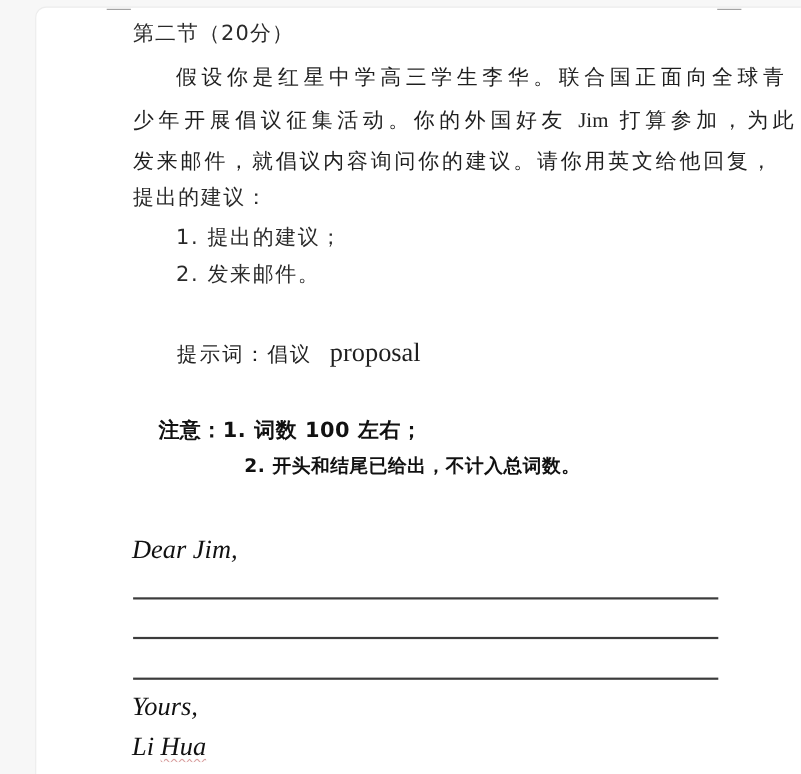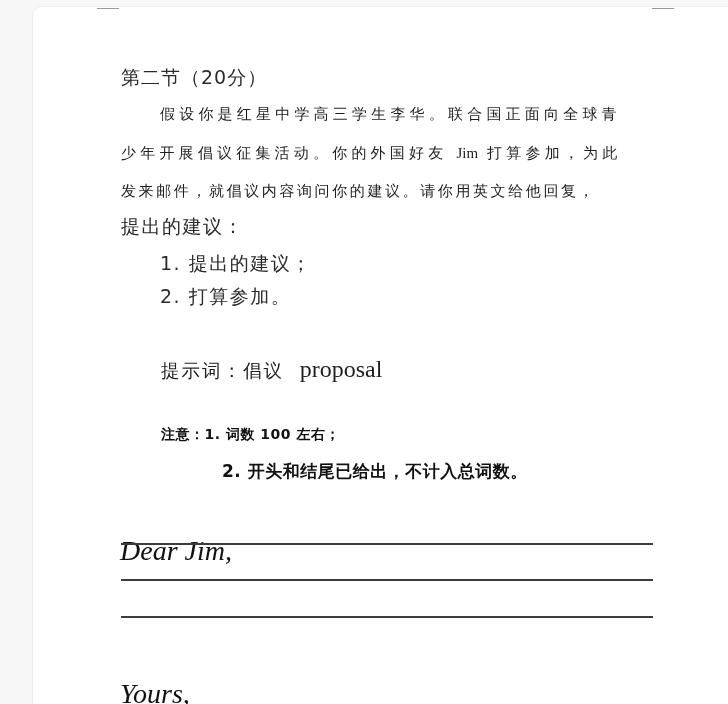--- a/index.html
+++ b/index.html
@@ -28,46 +28,46 @@
     .corner-mark {
       position: absolute;
       height: 1px;
       width: 22px;
       background: #9a9a9a;
       top: 8px;
     }
     .corner-mark.left { left: 97px; }
     .corner-mark.right { left: 652px; }
 
-    .abs { position: absolute; white-space: nowrap; margin-top: 48px; }
+    .abs { position: absolute; white-space: nowrap; }
 
     .cjk {
       font-family: "DejaVu Sans", sans-serif;
       font-size: 19px;
       color: #2a2a2a;
       letter-spacing: 1.5px;
     }
     .cjk-serif {
       font-family: "DejaVu Serif", serif;
-      font-size: 15px;
+      font-size: 19px;
       color: #1f1f1f;
       letter-spacing: 4.2px;
     }
     .latin-serif {
       font-family: Liberation Serif, serif;
       letter-spacing: 0;
     }
     .bold {
       font-weight: bold;
       color: #111;
     }
     .italic-en {
       font-family: "Liberation Serif", serif;
       font-style: italic;
-      font-size: 28px;
+      font-size: 24px;
       color: #111;
     }
     .rule-line {
       position: absolute;
       left: 121px;
       width: 532px;
       height: 2px;
       background: #3c3c3c;
     }
     .squiggle {
@@ -91,28 +91,28 @@
 </div>
 <div class="abs cjk-serif" style="left:121px; top:134px; letter-spacing:2.6px;font-family:Liberation Serif, serif;">发来邮件，就倡议内容询问你的建议。请你用英文给他回复，</div>
 <div class="abs cjk" style="left:121px; top:166px;">提出的建议：</div>
 
 <div class="abs cjk" style="left:160px; top:203px;">
   <span>1.</span>
   <span>提出的建议；</span>
 </div>
 <div class="abs cjk" style="left:160px; top:236px;">
   <span>2.</span>
-  <span>打算参加。</span>
+  <span>发来邮件。</span>
 </div>
 
 <div class="abs cjk-serif" style="left:161px; top:308px; letter-spacing:2px; font-size:18.5px;">
   <span>提示词：</span><span>倡议</span>&nbsp;&nbsp;<span class="latin-serif" style="font-size:24px;">proposal</span>
 </div>
 
-<div class="abs cjk bold" style="left:161px; top:378px; letter-spacing:0.5px; font-size:14px;">
+<div class="abs cjk bold" style="left:144px; top:378px; letter-spacing:0.5px; font-size:19px;">
   <span>注意：</span><span>1.</span>
   <span>词数 100 左右；</span>
 </div>
 <div class="abs cjk bold" style="left:222px; top:412px; letter-spacing:0.5px; font-size:17px;">
   <span>2.</span>
   <span>开头和结尾已给出，不计入总词数。</span>
 </div>
 
 <div class="abs italic-en" style="left:120px; top:487px;">Dear Jim,</div>
 

